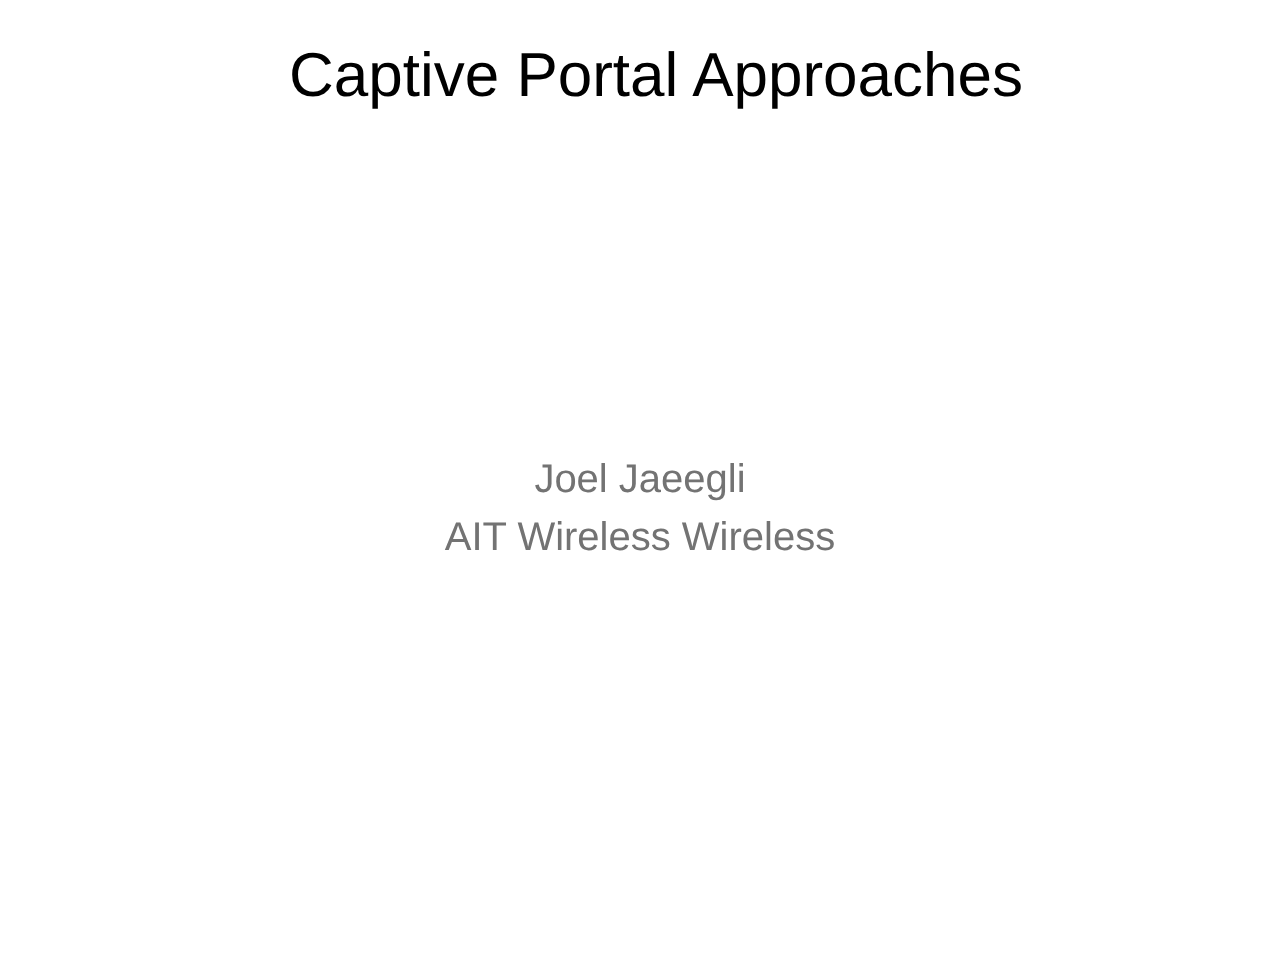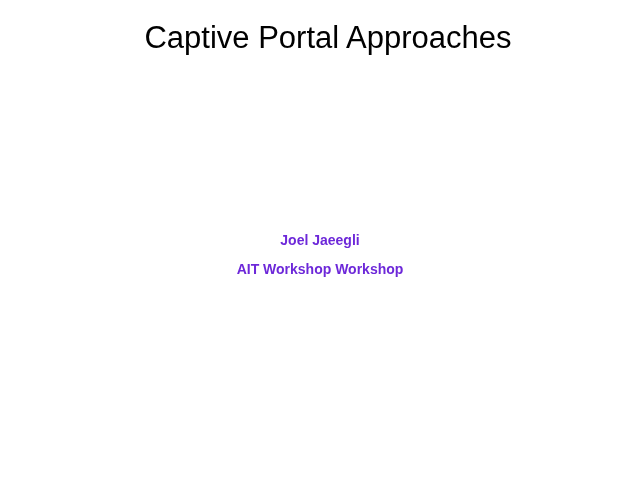--- a/index.html
+++ b/index.html
@@ -50,36 +50,36 @@
   
   .slide-body-box {
     position: absolute;
     left: 70px;
     top: 226px;
     width: 500px;
     text-align: center;
   }
 
   .body-line {
-    font-size: 14px;
+    font-size: 20px;
     line-height: 29px;
-    font-weight: bold;
-    color: #6d28d9;
+    font-weight: normal;
+    color: #737373;
     white-space: nowrap;
     margin: 0;
     padding: 0;
   }
 </style>
 </head>
 <body>
 
 <div class="slide">
 
   <div class="slide-title-box">
     <h1 class="slide-title">Captive Portal Approaches</h1>
   </div>
 
   <div class="slide-body-box">
     <p class="body-line">Joel Jaeegli</p>
-    <p class="body-line">AIT Workshop Workshop</p>
+    <p class="body-line">AIT Wireless Wireless</p>
   </div>
 
 </div>
 
 </body></html>

